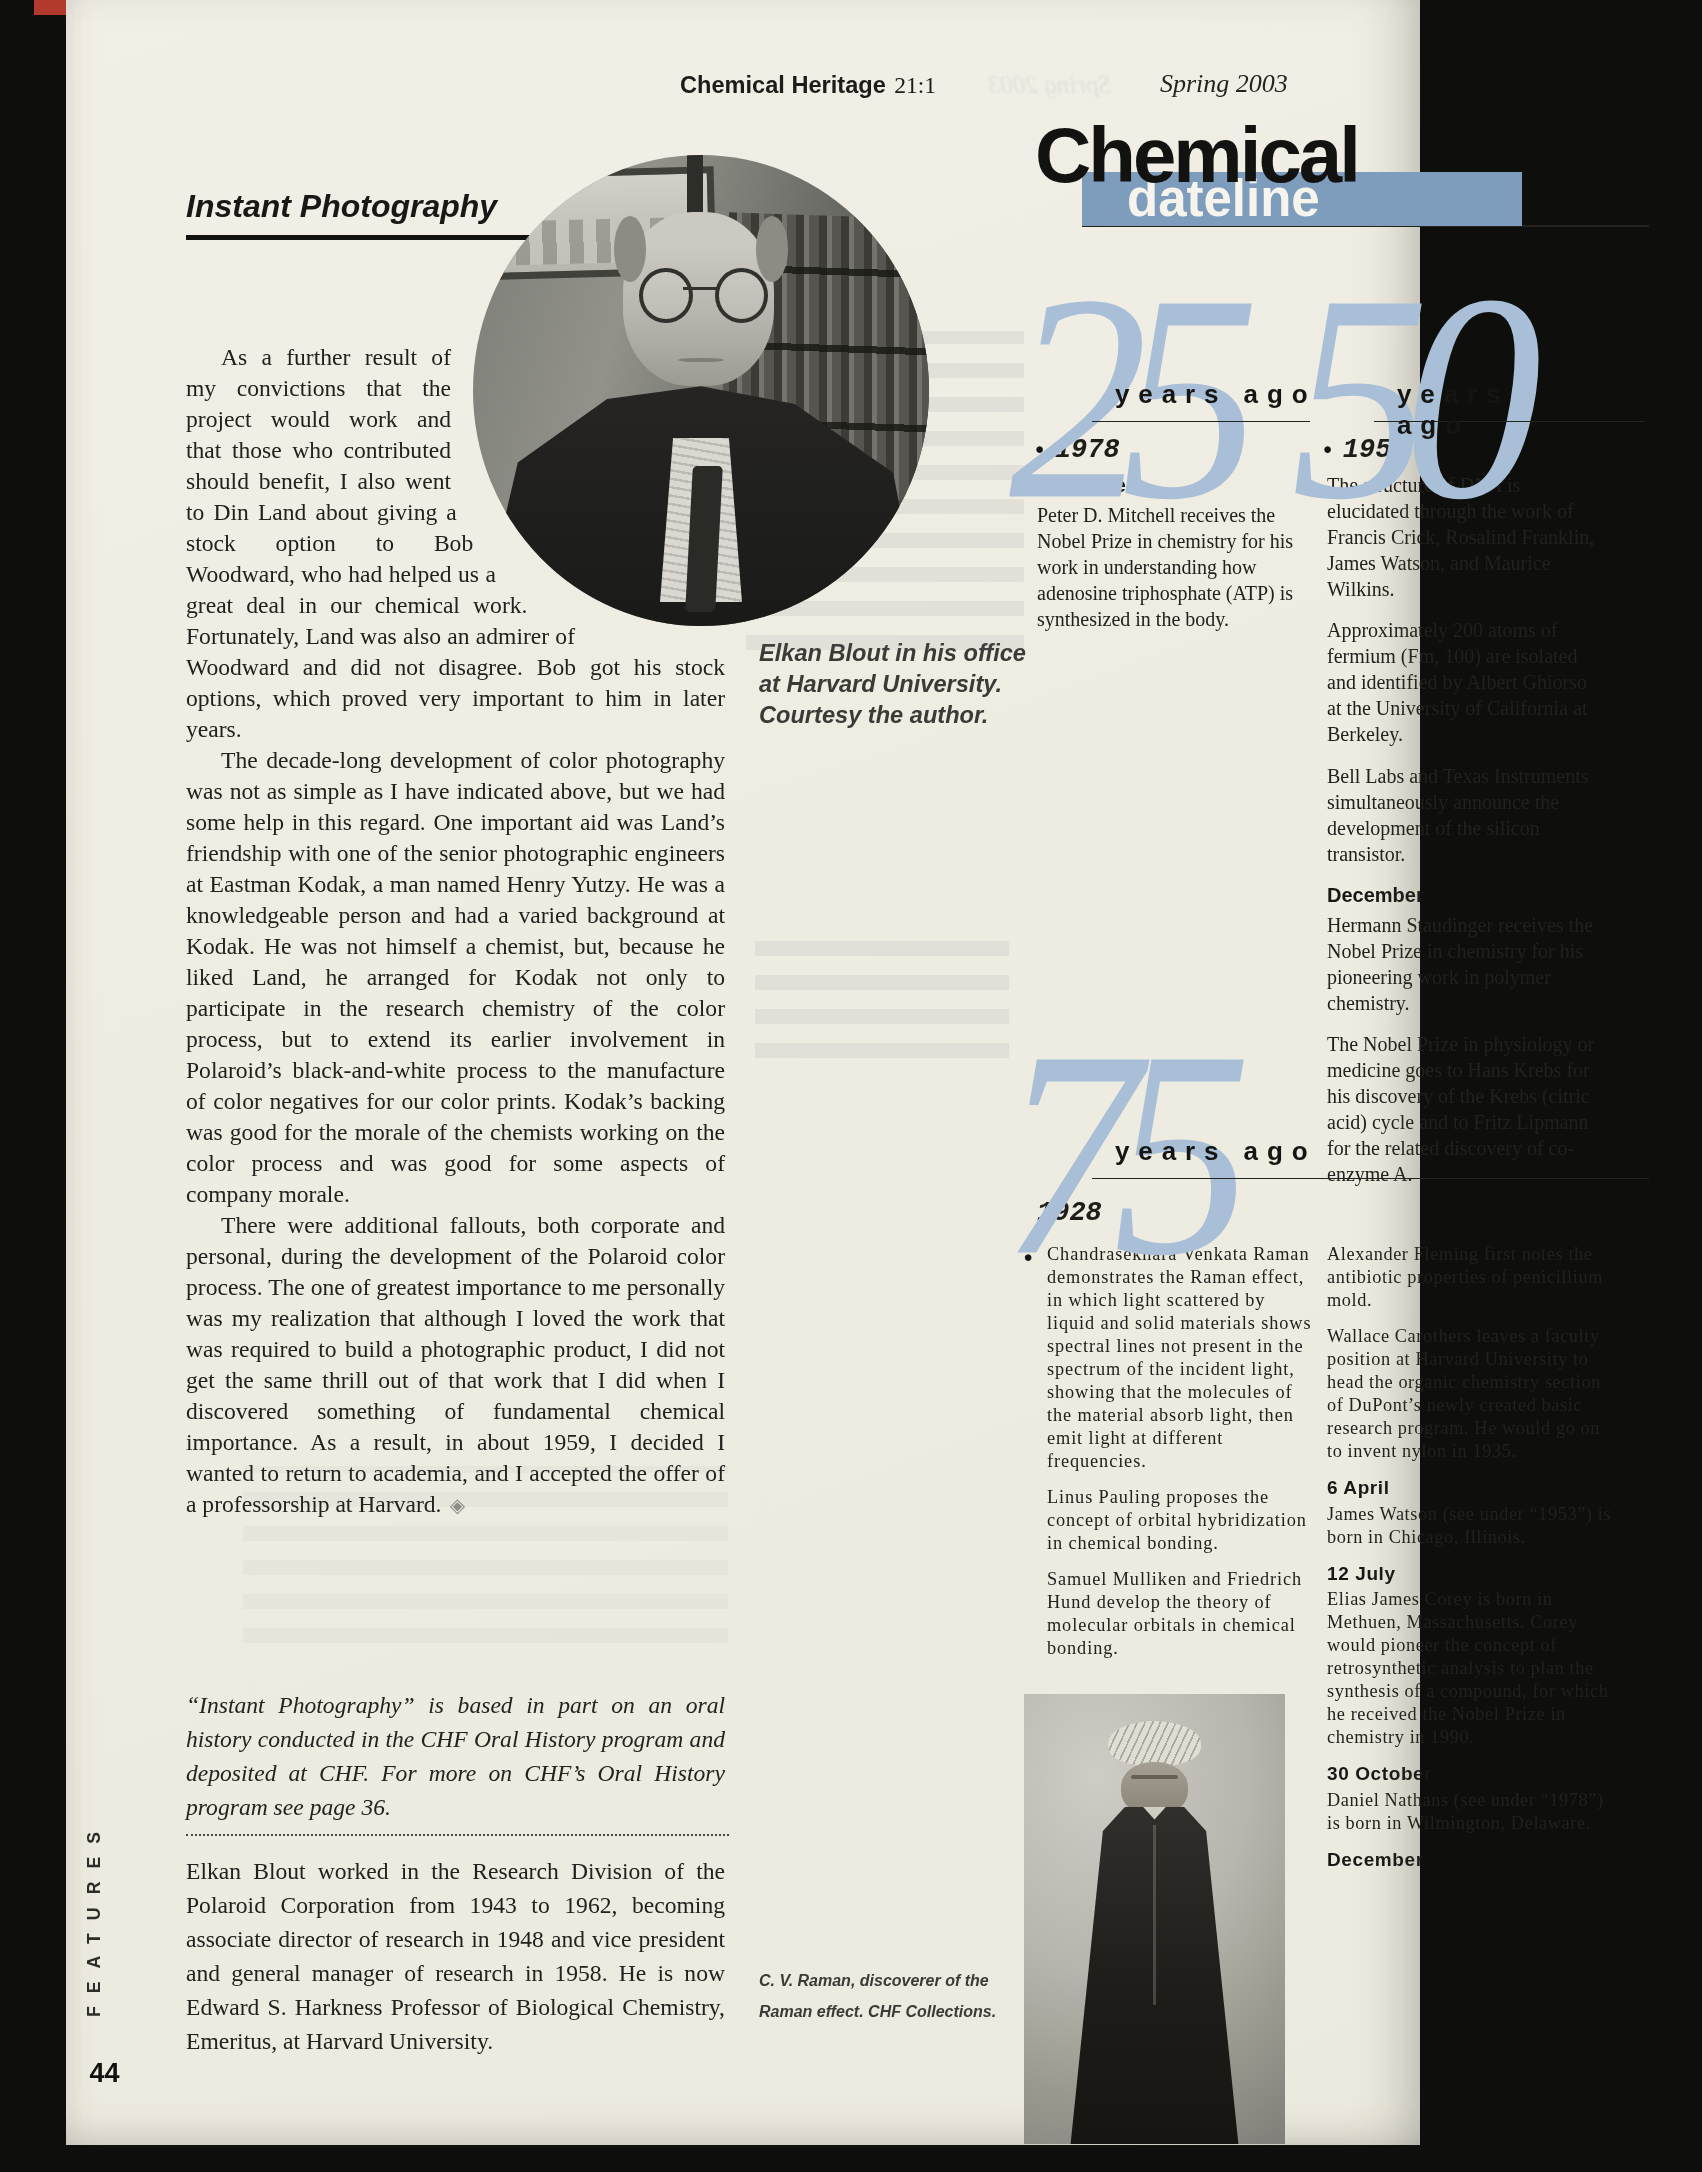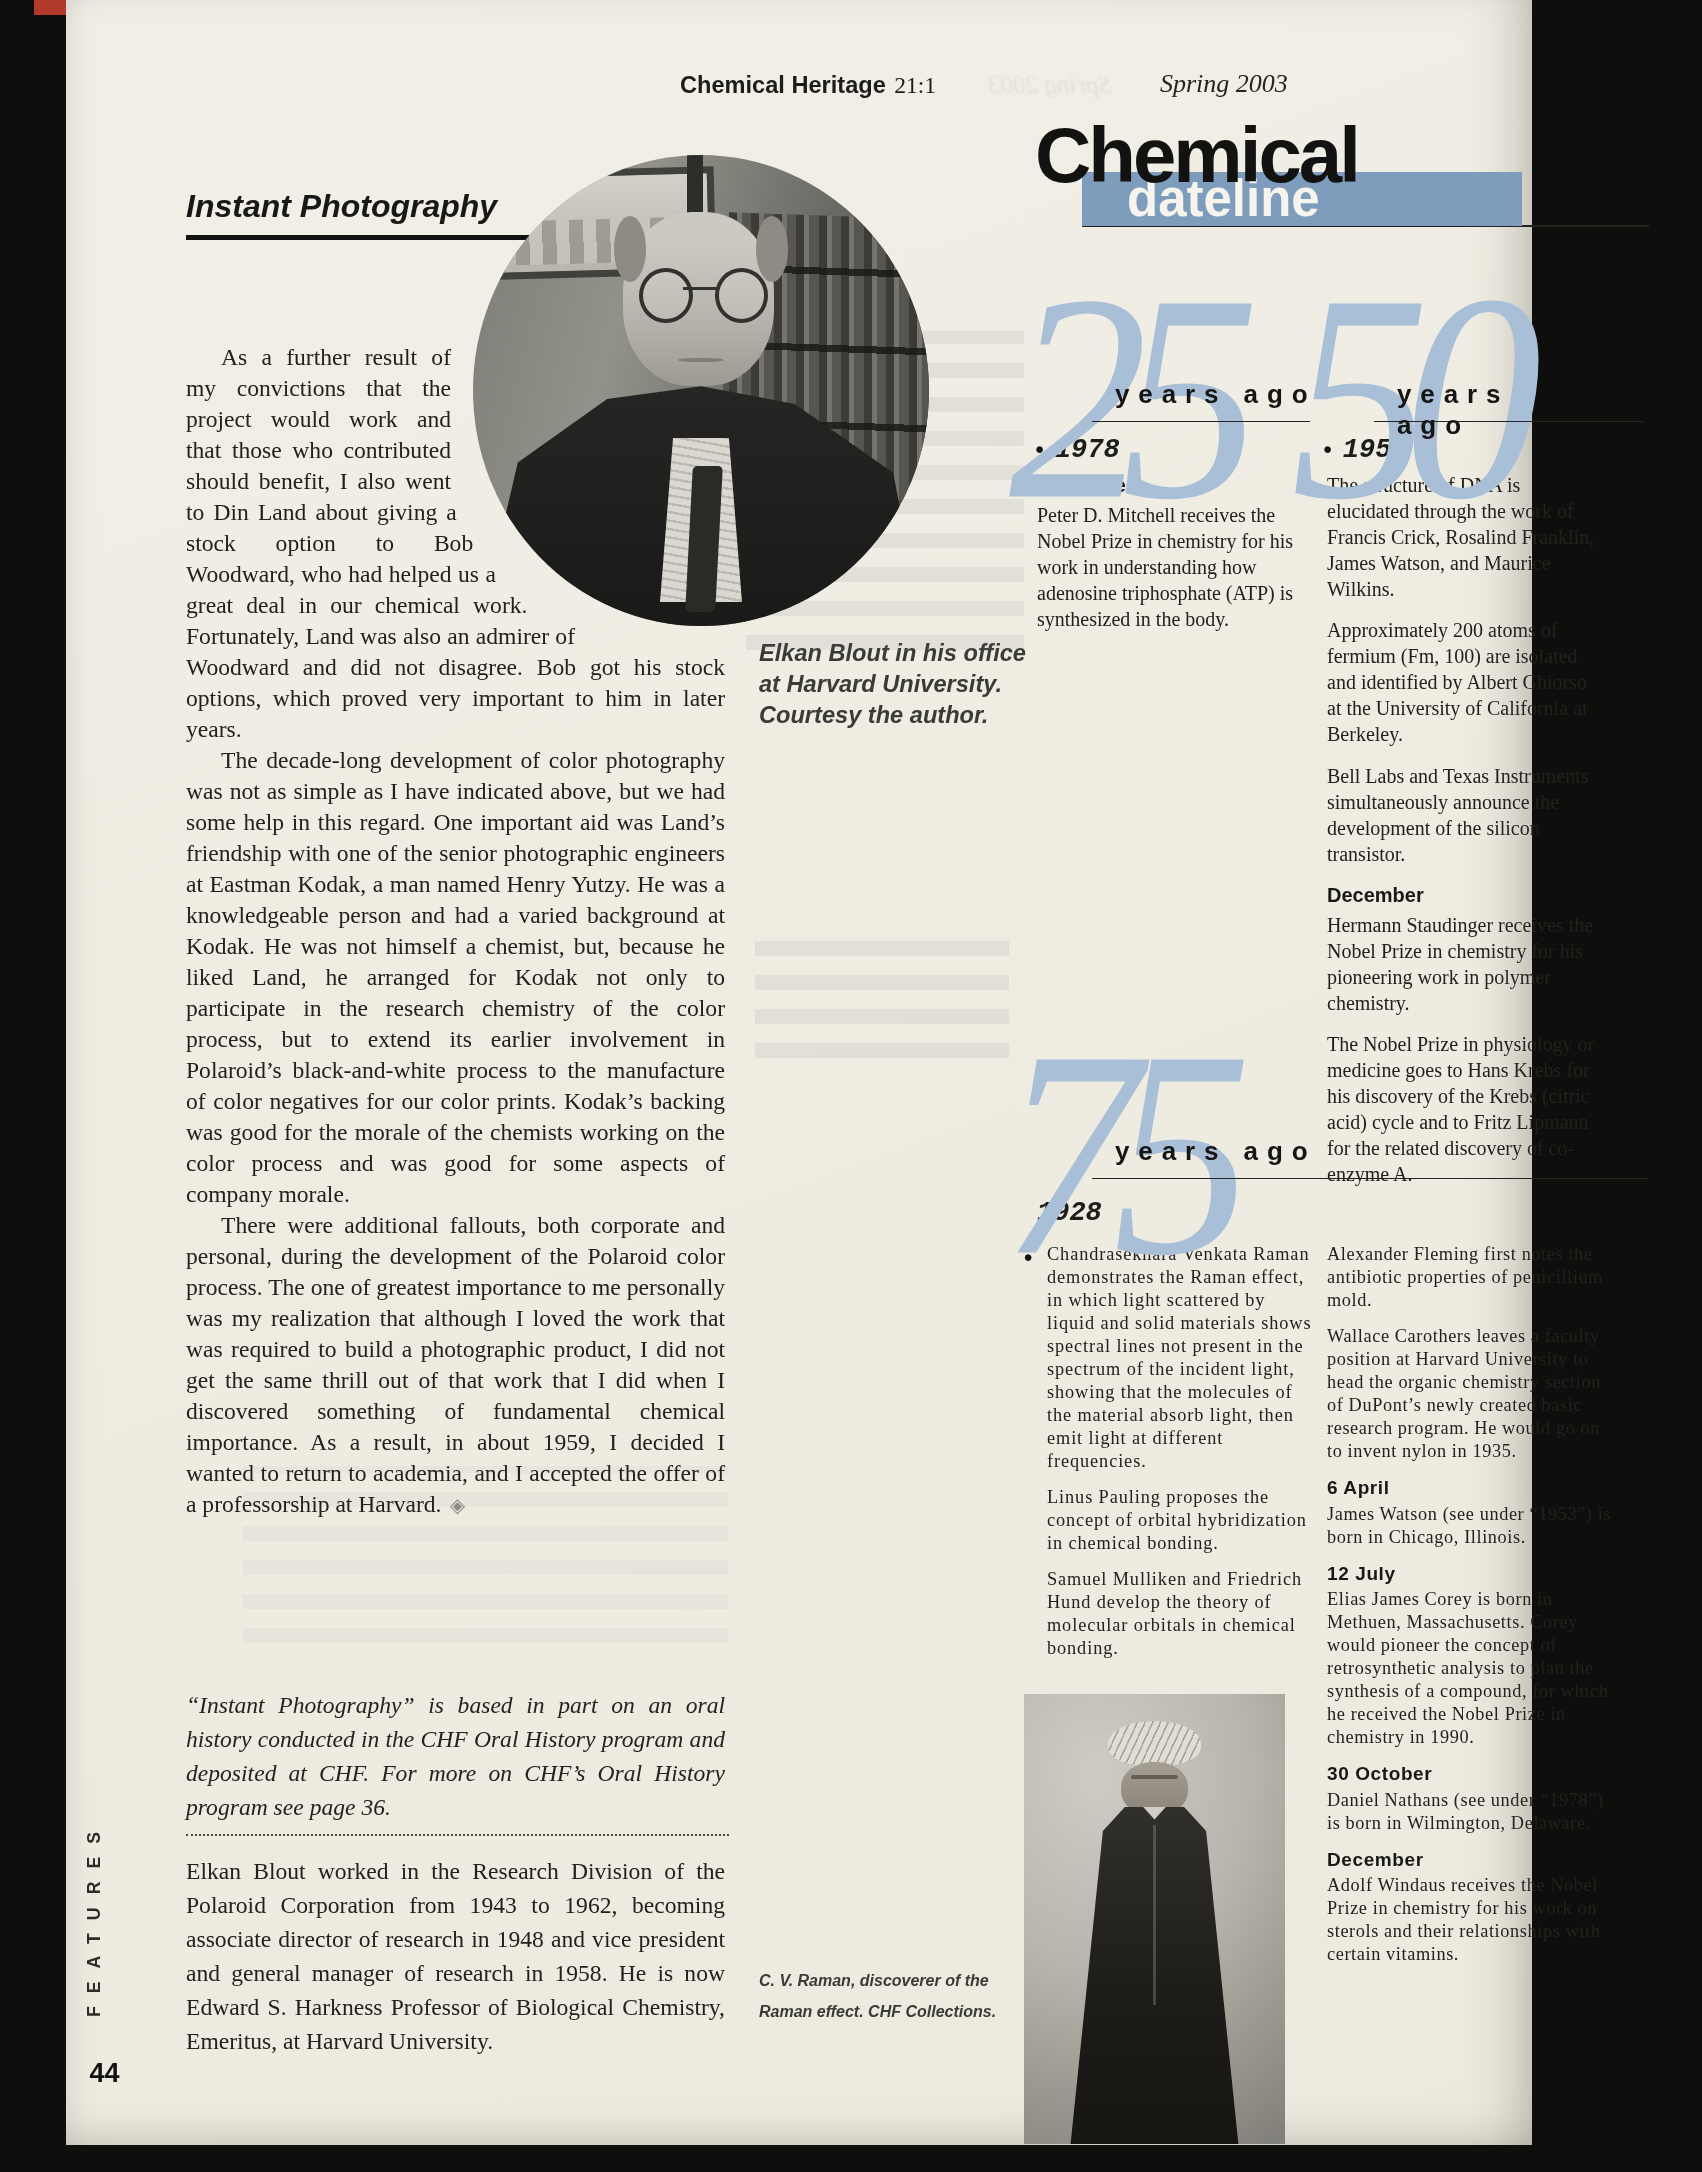--- a/index.html
+++ b/index.html
@@ -1,21 +1,21 @@
 <!DOCTYPE html>
 <html style="font-size:9.5px"><head>
 <meta charset="utf-8">
 <style>
   html,body{margin:0;padding:0;}
   body{
     width:1702px;height:2172px;position:relative;background:#0e0e0d;
     font-family:"Liberation Serif", serif;overflow:hidden;
   }
   .page{
-    position:absolute;left:66px;top:0;width:1466px;height:2145px;
+    position:absolute;left:66px;top:0;width:1354px;height:2145px;
     background:linear-gradient(160deg,#f2efe7 0%,#efece2 40%,#ece9de 100%);
   }
   .page::after{
     content:"";position:absolute;inset:0;pointer-events:none;
     box-shadow:inset -41px 0 53px -29.6px rgba(70,68,60,.30), inset 0 -29.6px 41px -23.6px rgba(70,68,60,.18), inset 23.6px 0 35px -23.6px rgba(70,68,60,.12);
   }
   .red-chip{position:absolute;left:34px;top:0;width:32px;height:15.4px;background:#b23a2c;}
 
   
   .run-journal{position:absolute;left:614px;top:72px;font-family:"Liberation Sans",sans-serif;font-weight:700;font-size:23.6px;color:#1c1c1a;}
@@ -212,21 +212,20 @@
   <div class="dcol col75R">
     <p>Alexander Fleming first notes the antibiotic properties of penicillium mold.</p>
     <p>Wallace Carothers leaves a faculty position at Harvard University to head the organic chemistry section of DuPont’s newly created basic research program. He would go on to invent nylon in 1935.</p>
     <div class="month">6 April</div>
     <p>James Watson (see under “1953”) is born in Chicago, Illinois.</p>
     <div class="month">12 July</div>
     <p>Elias James Corey is born in Methuen, Massachusetts. Corey would pioneer the concept of retrosynthetic analysis to plan the synthesis of a compound, for which he received the Nobel Prize in chemistry in 1990.</p>
     <div class="month">30 October</div>
     <p>Daniel Nathans (see under “1978”) is born in Wilmington, Delaware.</p>
     <div class="month">December</div>
-    <p>Adolf Windaus receives the Nobel Prize in chemistry for his work on sterols and their relationships with certain vitamins.</p>
   </div>
 
   <div class="photo-raman">
     <div class="pr-turban"></div>
     <div class="pr-face"></div>
     <div class="pr-eyes"></div>
     <div class="pr-coat"></div>
     <div class="pr-collar"></div>
     <div class="pr-button"></div>
   </div>

